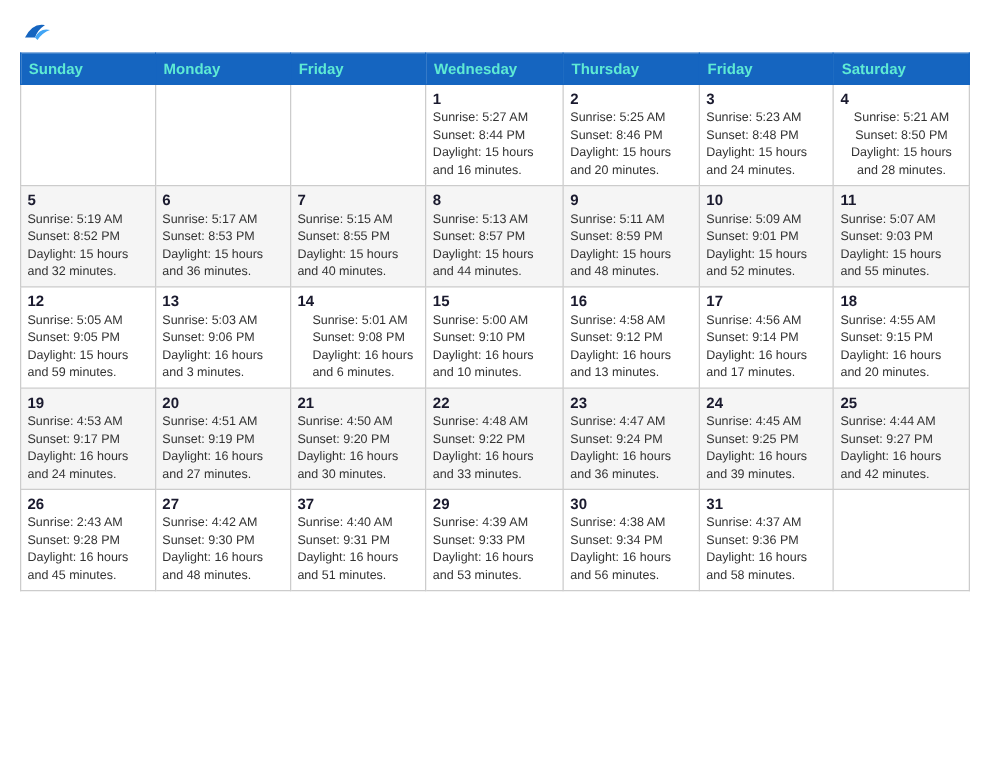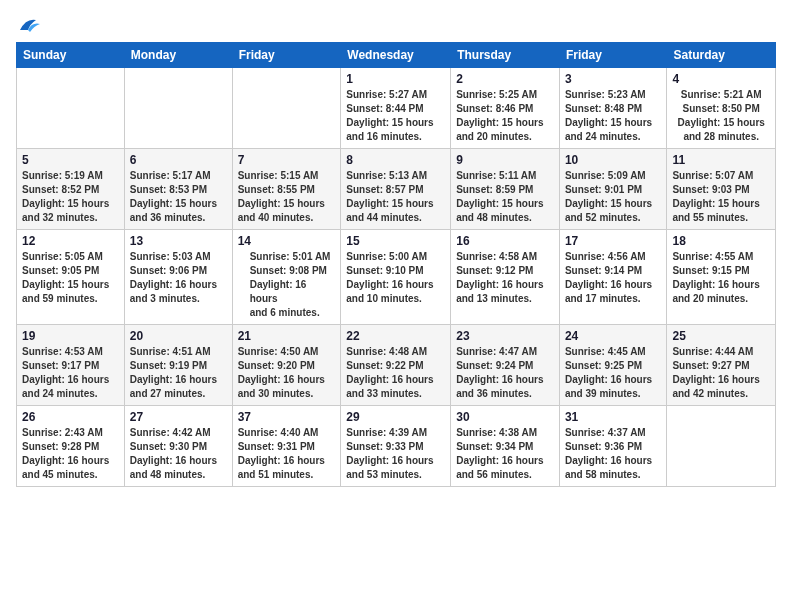--- a/index.html
+++ b/index.html
@@ -34,21 +34,21 @@
       font-weight: bold;
       color: #1a1a2e;
     }
     table {
       width: 100%;
       border-collapse: collapse;
       font-size: 11px;
     }
     thead tr th {
       background-color: #1565c0;
-      color: #ffffff;
+      color: #5eead4;
       text-align: left;
       padding: 5px 6px;
       font-size: 12px;
       font-weight: bold;
       border: 1px solid #1565c0;
     }
     tbody tr td {
       border: 1px solid #ccc;
       vertical-align: top;
       padding: 4px 5px;
@@ -62,21 +62,20 @@
     .day-number {
       font-weight: bold;
       font-size: 12px;
       margin-bottom: 2px;
       color: #1a1a2e;
     }
     .day-info {
       font-size: 10px;
       color: #333;
       line-height: 1.4;
-      font-weight: bold;
     }
     .logo-row {
       display: flex;
       align-items: center;
     }
     .logo-text-general {
       font-size: 17px;
       font-weight: bold;
       color: #1a1a2e;
       letter-spacing: 0;

